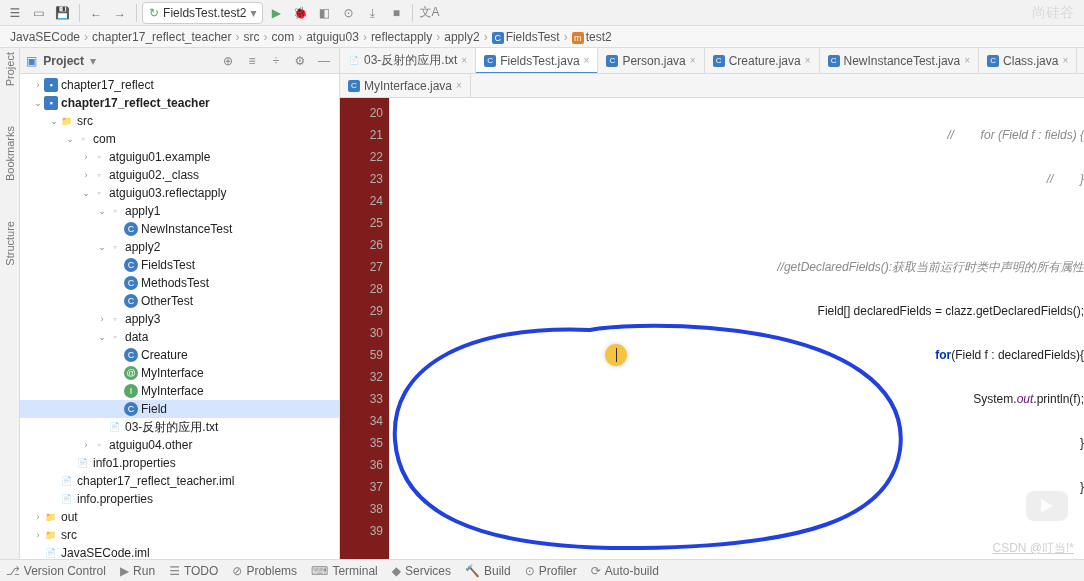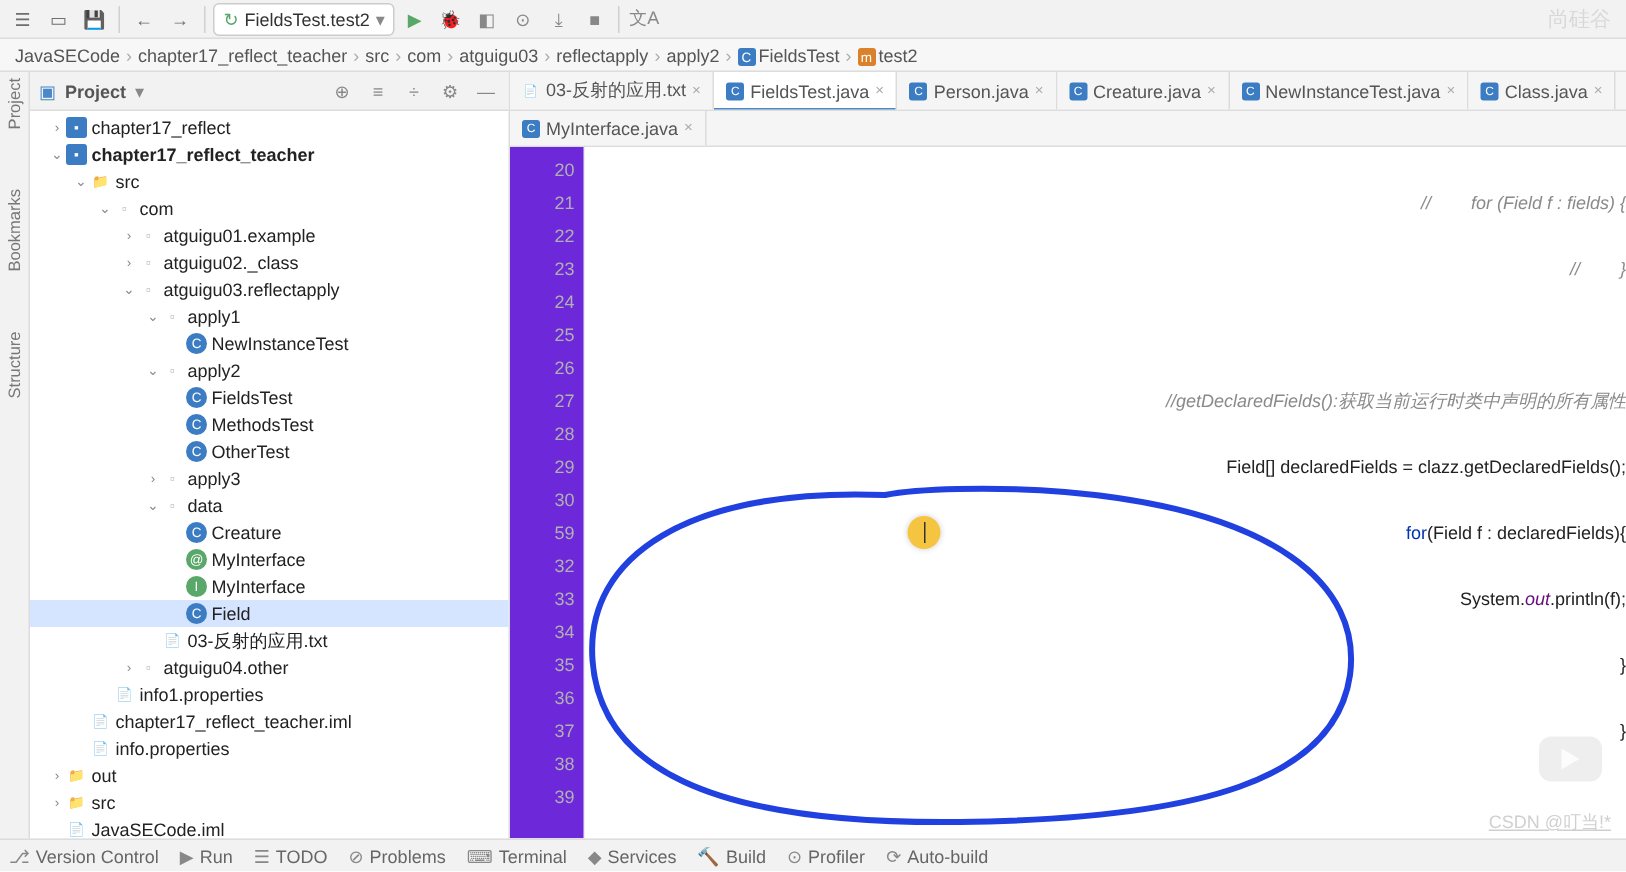--- a/index.html
+++ b/index.html
@@ -54,26 +54,26 @@
 .tab { display: flex; align-items: center; padding: 0 8px; gap: 4px; border-right: 1px solid #dcdcdc; color: #555; background: #f5f5f5; position: relative; }
 .tab.active { background: #fff; }
 .tab.active::after { content: ""; position: absolute; left: 0; right: 0; bottom: -1px; height: 2px; background: #4a88c7; }
 .tab .ti { width: 12px; height: 12px; border-radius: 2px; display: inline-flex; align-items: center; justify-content: center; font-size: 8px; }
 .tab .ti.c { background: #3c7cc3; color: #fff; }
 .tab .ti.t { color: #888; }
 .tab .cl { color: #aaa; font-size: 10px; }
 
 
 .code-wrap { flex: 1; display: flex; overflow: hidden; position: relative; }
-.gutter { width: 50px; background: #6d28d9; border-right: 1px solid #eee; text-align: right; padding: 4px 6px 0 0; color: #b0b0b0; font-family: "Consolas","JetBrains Mono",monospace; font-size: 13px; line-height: 22px; }
+.gutter { width: 50px; background: #7f1d1d; border-right: 1px solid #eee; text-align: right; padding: 4px 6px 0 0; color: #b0b0b0; font-family: "Consolas","JetBrains Mono",monospace; font-size: 13px; line-height: 22px; }
 .gutter .gl { height: 22px; position: relative; }
 .code { flex: 1; padding: 4px 0 0 12px; font-family: "Consolas","JetBrains Mono",monospace; font-size: 13px; line-height: 22px; white-space: pre; color: #222; position: relative; text-align: right; }
 .line { height: 22px; }
 .cmt { color: #8a8a8a; font-style: italic; }
-.kw { color: #0033b3; font-weight: 400; }
+.kw { color: #0033b3; font-weight: 700; }
 .fld { color: #660e7a; font-style: italic; }
 .cursor-mark { position: absolute; width: 22px; height: 22px; background: #f5c542; border-radius: 50%; display: flex; align-items: center; justify-content: center; box-shadow: 0 0 4px rgba(0,0,0,0.2); pointer-events: none; }
 .cursor-mark::before { content: ""; width: 1px; height: 14px; background: #333; }
 
 
 .bottom { position: absolute; left: 0; right: 0; bottom: 0; height: 22px; background: #f2f2f2; border-top: 1px solid #dcdcdc; display: flex; align-items: center; padding: 0 6px; gap: 14px; }
 .bb-item { display: flex; align-items: center; gap: 4px; color: #666; }
 .bb-item .ic { color: #888; }
 
 

